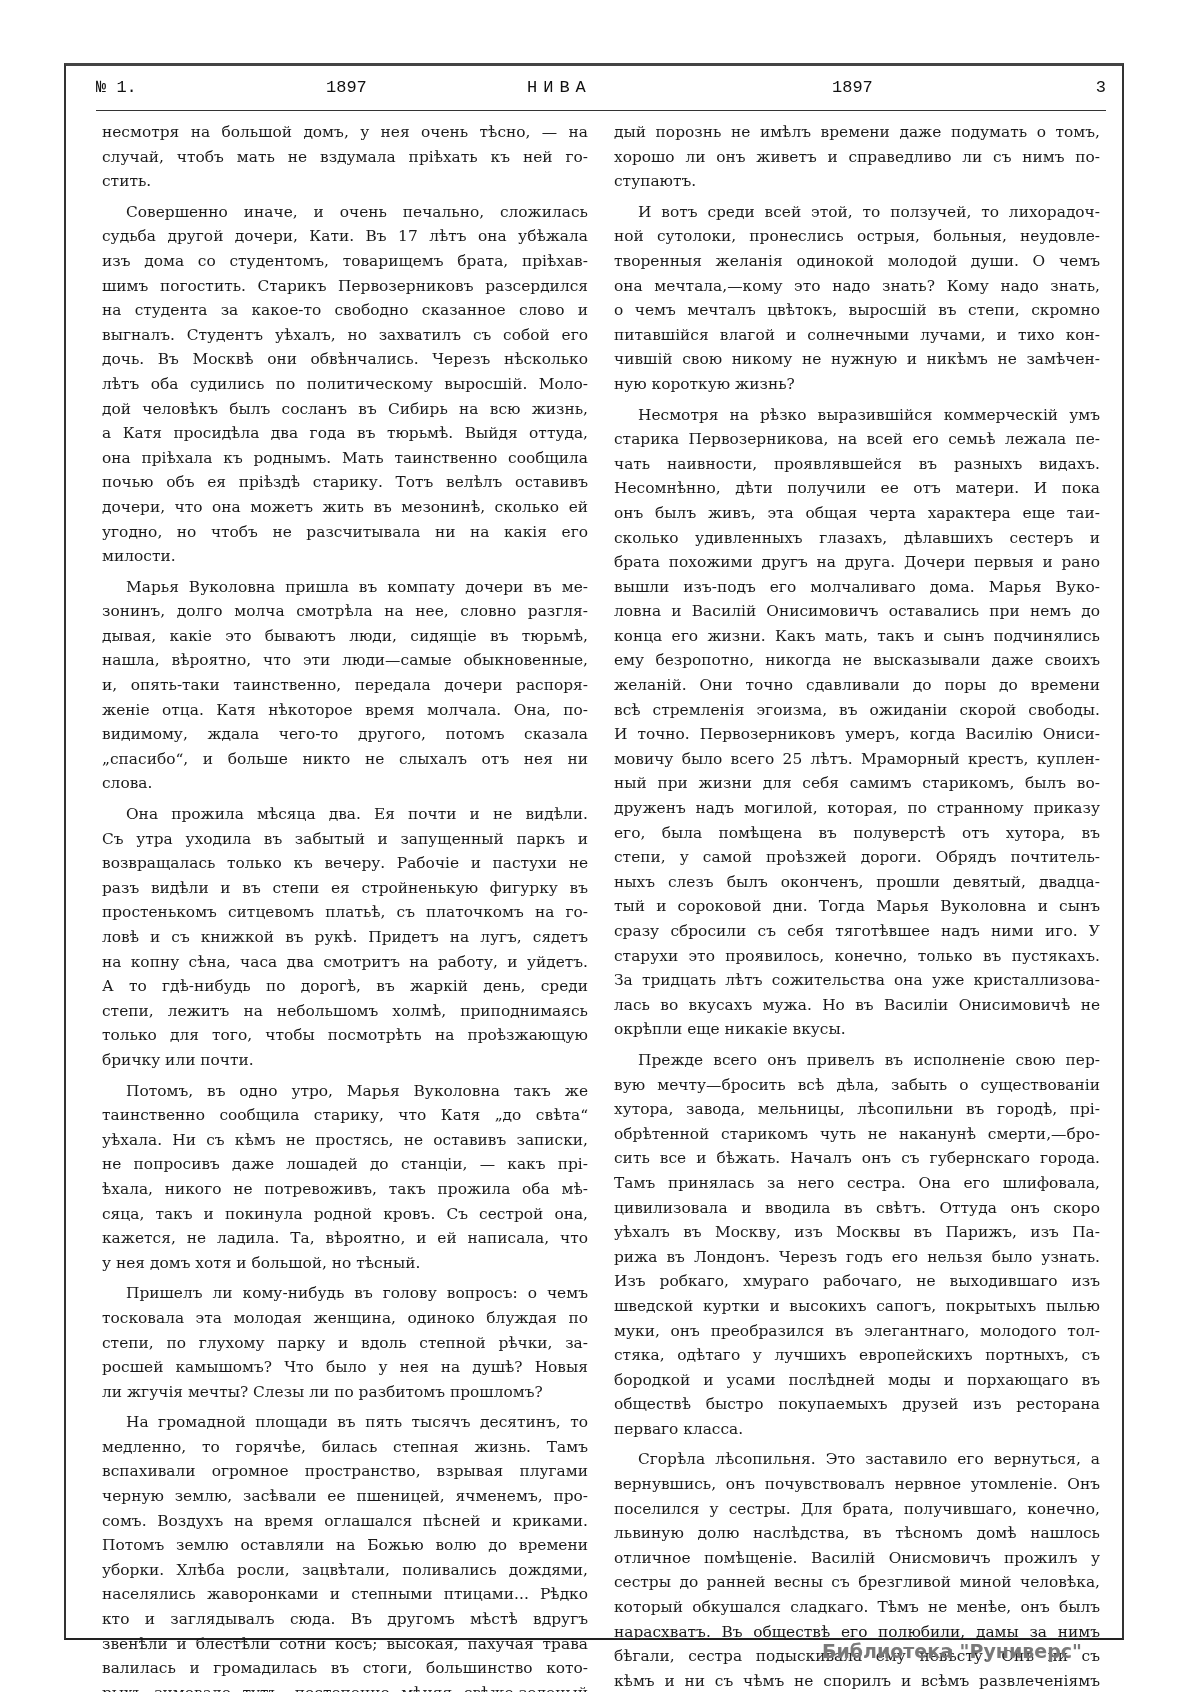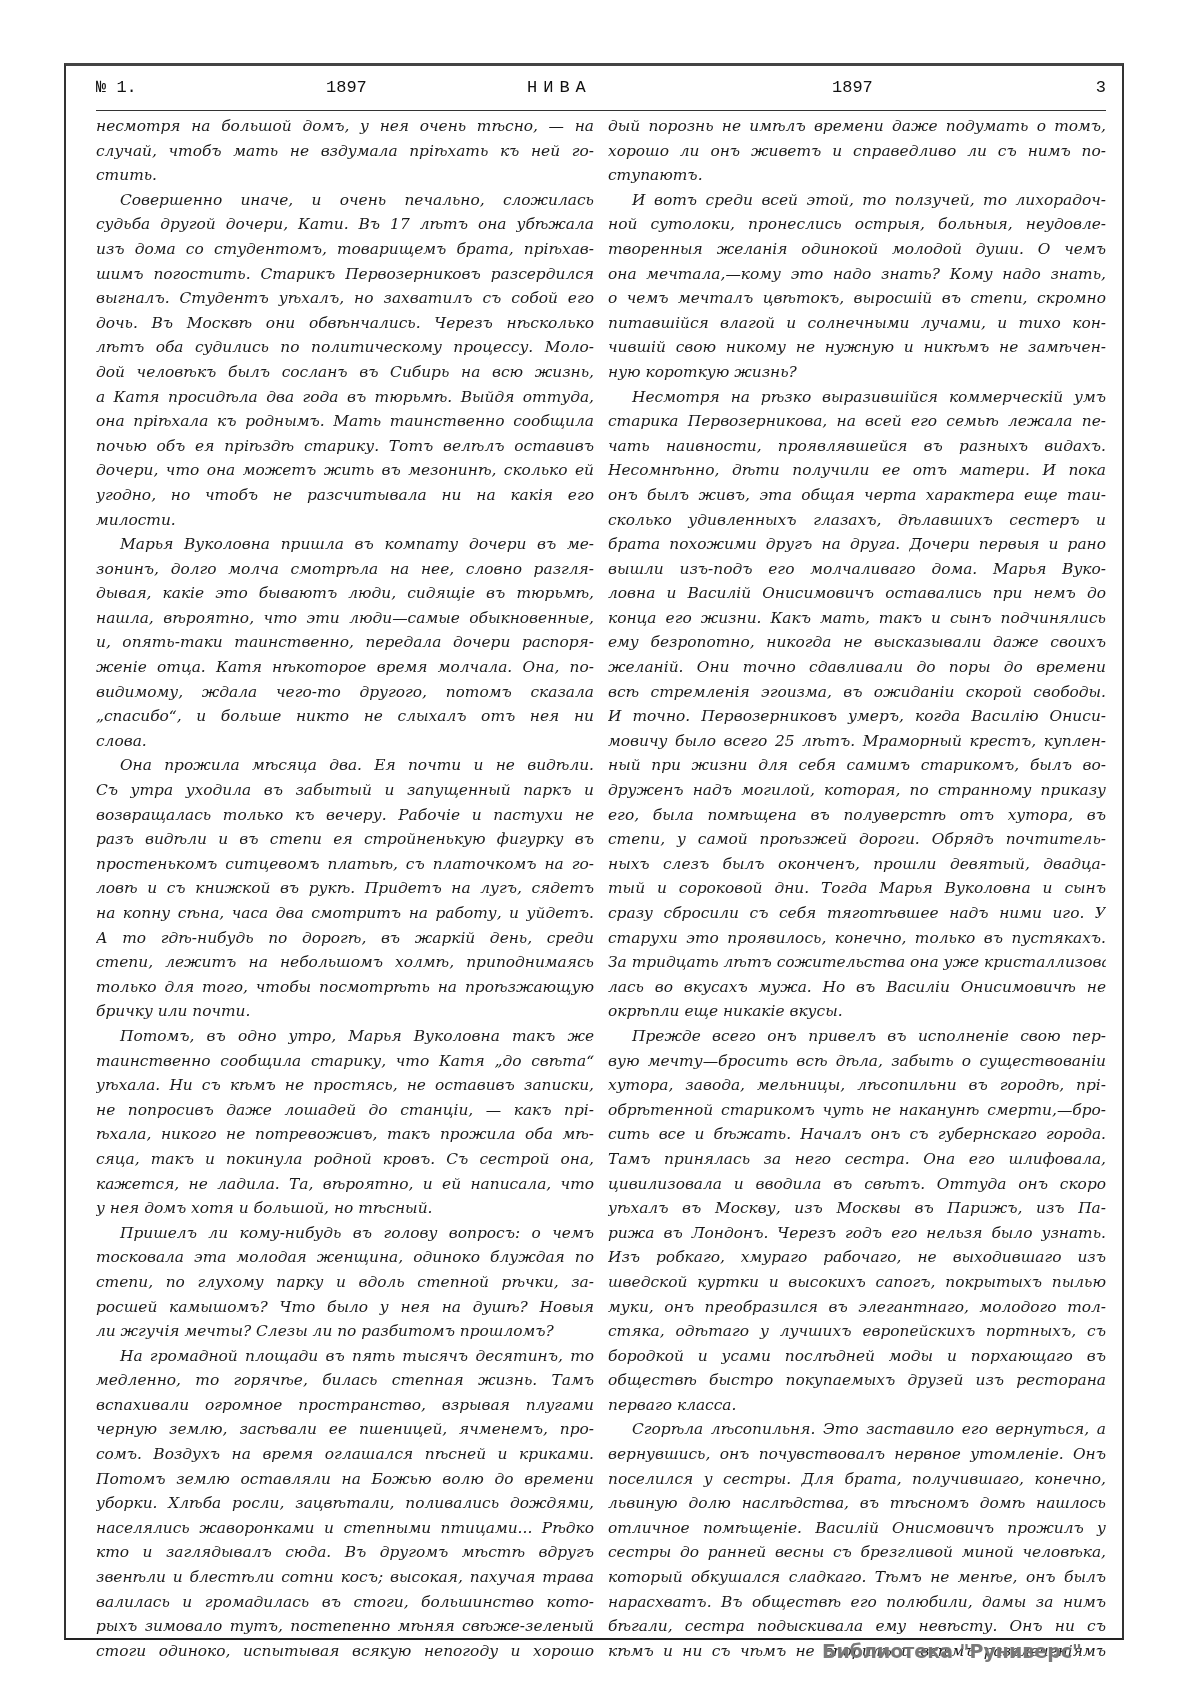--- a/index.html
+++ b/index.html
@@ -9,21 +9,21 @@
   .running-head span { position: absolute; top: 0; }
   .rh-issue { left: 0; }
   .rh-year-left { left: 230px; }
   .rh-title { left: 431px; letter-spacing: 6px; }
   .rh-year-right { left: 736px; }
   .rh-page { right: 0; }
   .head-rule { position: absolute; left: 96px; top: 110px; width: 1010px; height: 0; border-top: 1.5px solid #333; }
   .column { position: absolute; top: 114px; width: 498px; font-size: 15.4px; line-height: 24.6px; text-align: justify; }
   .col-left { left: 96px; }
   .col-right { left: 608px; }
-  .column p { margin: 0; text-indent: 0; font-style: italic; }
+  .column p { margin: 6px; text-indent: 0; }
   .column .line { display: block; white-space: nowrap; text-align: justify; text-align-last: justify; height: 24.6px; overflow: hidden; }
   .column .line.last { text-align-last: left; }
   .column .line.indent { padding-left: 24px; }
   .watermark { position: absolute; left: 822px; top: 1640px; font-family: "DejaVu Sans", sans-serif; font-weight: bold; font-size: 19px; color: #7a7a7a; }
 </style>
 </head>
 <body>
 
 <div class="page-frame"></div>
 
@@ -40,23 +40,24 @@
     <p>
       <span class="line">несмотря на большой домъ, у нея очень тѣсно, — на</span>
       <span class="line">случай, чтобъ мать не вздумала пріѣхать къ ней го-</span>
       <span class="line last">стить.</span>
     </p>
     <p>
       <span class="line indent">Совершенно иначе, и очень печально, сложилась</span>
       <span class="line">судьба другой дочери, Кати. Въ 17 лѣтъ она убѣжала</span>
       <span class="line">изъ дома со студентомъ, товарищемъ брата, пріѣхав-</span>
       <span class="line">шимъ погостить. Старикъ Первозерниковъ разсердился</span>
+      <span class="line">на студента за какое-то свободно сказанное слово и</span>
       <span class="line">выгналъ. Студентъ уѣхалъ, но захватилъ съ собой его</span>
       <span class="line">дочь. Въ Москвѣ они обвѣнчались. Черезъ нѣсколько</span>
-      <span class="line">лѣтъ оба судились по политическому процессу. Моло-</span>
+      <span class="line">лѣтъ оба судились по политическому выросшій. Моло-</span>
       <span class="line">дой человѣкъ былъ сосланъ въ Сибирь на всю жизнь,</span>
       <span class="line">а Катя просидѣла два года въ тюрьмѣ. Выйдя оттуда,</span>
       <span class="line">она пріѣхала къ роднымъ. Мать таинственно сообщила</span>
       <span class="line">почью объ ея пріѣздѣ старику. Тотъ велѣлъ оставивъ</span>
       <span class="line">дочери, что она можетъ жить въ мезонинѣ, сколько ей</span>
       <span class="line">угодно, но чтобъ не разсчитывала ни на какія его</span>
       <span class="line last">милости.</span>
     </p>
     <p>
       <span class="line indent">Марья Вуколовна пришла въ компату дочери въ ме-</span>

